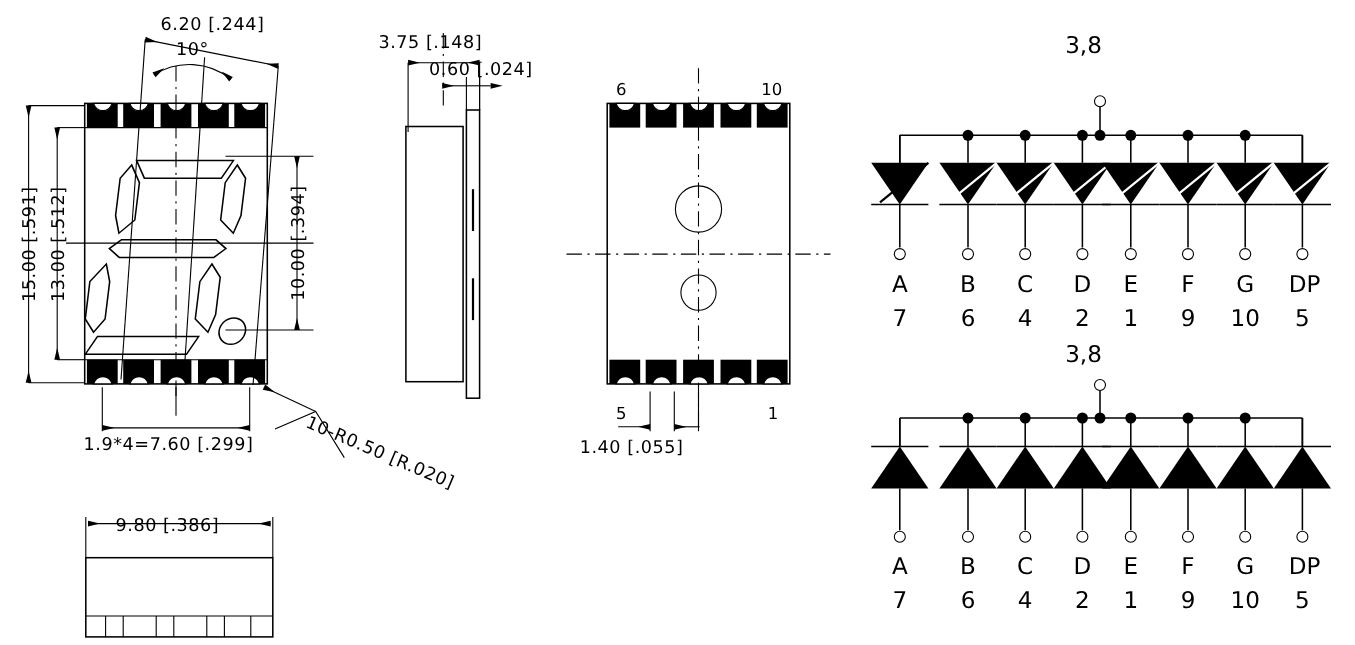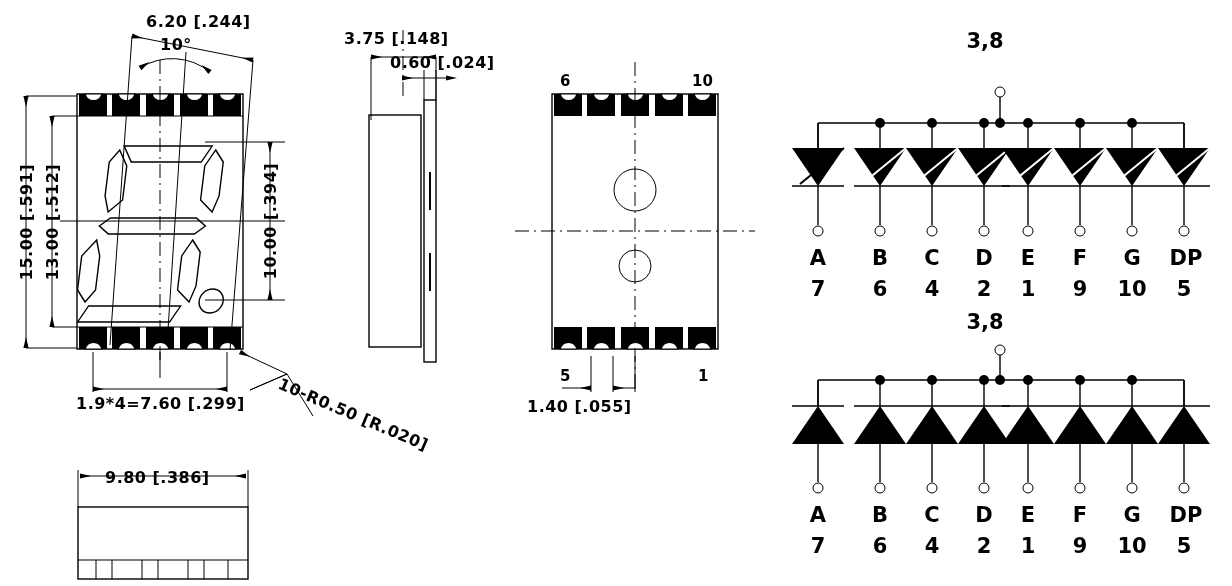--- a/index.html
+++ b/index.html
@@ -1,18 +1,18 @@
 <!DOCTYPE html>
 <html><head>
 <meta charset="utf-8">
 <style>
   html,body{margin:0;padding:0;background:#ffffff;}
   body{width:1232px;height:586px;position:relative;overflow:hidden;
        font-family:"DejaVu Sans","Liberation Sans",sans-serif;color:#000;}
-  .stage{position:absolute;left:0;top:0;width:1052px;height:586px;font-weight:bold;}
+  .stage{position:absolute;left:0;top:0;width:1052px;height:586px;}
   svg{display:block;}
   .dimtxt{font-family:"DejaVu Sans","Liberation Sans",sans-serif;font-size:16px;fill:#000;letter-spacing:.5px;}
   .pinnum{font-family:"DejaVu Sans","Liberation Sans",sans-serif;font-size:15px;fill:#000;}
   .schtxt{font-family:"DejaVu Sans","Liberation Sans",sans-serif;font-size:21px;fill:#000;}
   .ln{stroke:#000;fill:none;}
   .thin{stroke-width:1;}
   .med{stroke-width:1.4;}
   .thick{stroke-width:2;}
   .pad{fill:#000;}
   .wht{fill:#fff;stroke:#000;stroke-width:1.2;}

